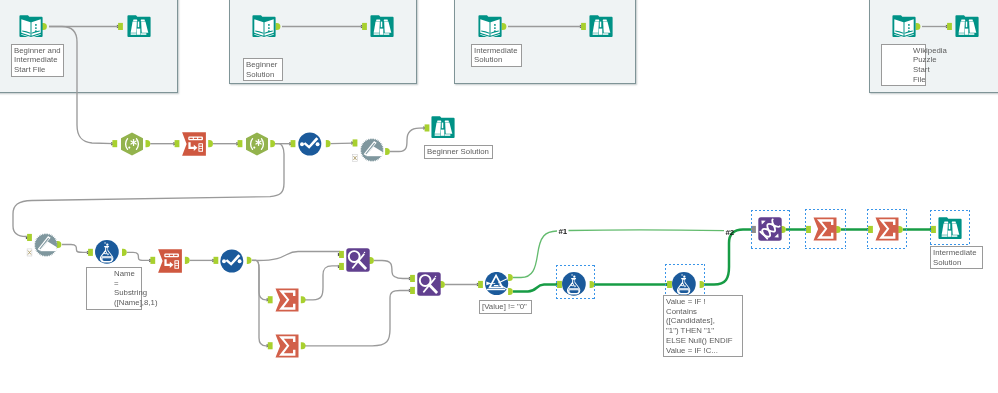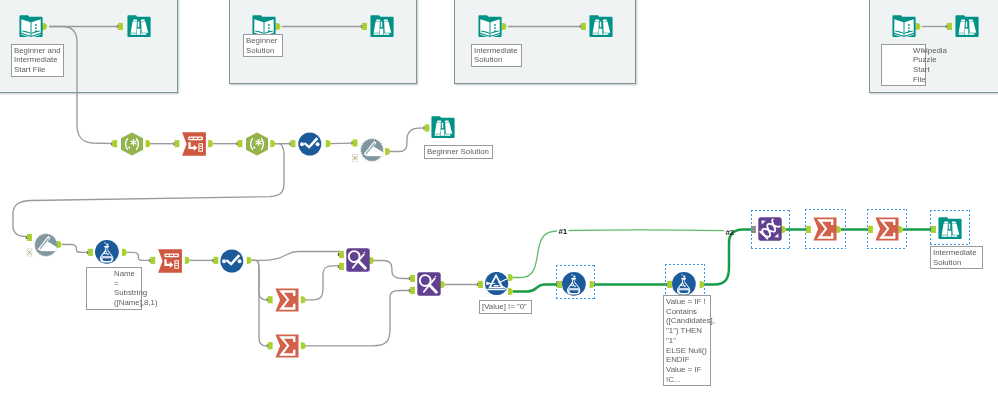--- a/index.html
+++ b/index.html
@@ -529,33 +529,33 @@
       </svg>
     </div>
     <div class="tool" style="left: 938px; top: 217px;">
       <svg viewBox="0 0 24 24">
         <use href="#ic-binoculars-folder"></use>
       </svg>
     </div>
     <div class="anno" style="left: 11px; top: 43.5px; width: 53px; min-height: 32.5px;">Beginner and
 Intermediate
 Start File</div>
-    <div class="anno" style="left: 243px; top: 34px; width: 40px; min-height: 23px;">Beginner
+    <div class="anno" style="left: 243px; top: 58px; width: 40px; min-height: 23px;">Beginner
 Solution</div>
     <div class="anno" style="left: 471px; top: 43.5px; width: 51px; min-height: 23px;">Intermediate
 Solution</div>
     <div class="anno" style="left: 881px; top: 43.5px; width: 45px; min-height: 32.5px; padding-left: 31px;">Wikipedia
 Puzzle
 Start File</div>
     <div class="anno" style="left: 424px; top: 144.5px; width: 69px; min-height: 14px;">Beginner Solution</div>
     <div class="anno" style="left: 86px; top: 267px; width: 56px; min-height: 32.5px; padding-left: 27px;">Name =
 Substring
 ([Name],8,1)</div>
     <div class="anno" style="left: 479px; top: 300px; width: 53px; min-height: 14px;">[Value] != "0"</div>
-    <div class="anno" style="left: 663px; top: 295px; width: 48px; min-height: 61.5px;">Value = IF !
+    <div class="anno" style="left: 663px; top: 295px; width: 80px; min-height: 61.5px;">Value = IF !
 Contains
 ([Candidates],
 "1") THEN "1"
 ELSE Null() ENDIF
 Value = IF !C...</div>
     <div class="anno" style="left: 930px; top: 246px; width: 53px; min-height: 23px;">Intermediate
 Solution</div>
     <div class="conlabel" style="left: 558.5px; top: 227.3px;">#1</div>
     <div class="conlabel" style="left: 725.6px; top: 228px;">#2</div>
   </div>

